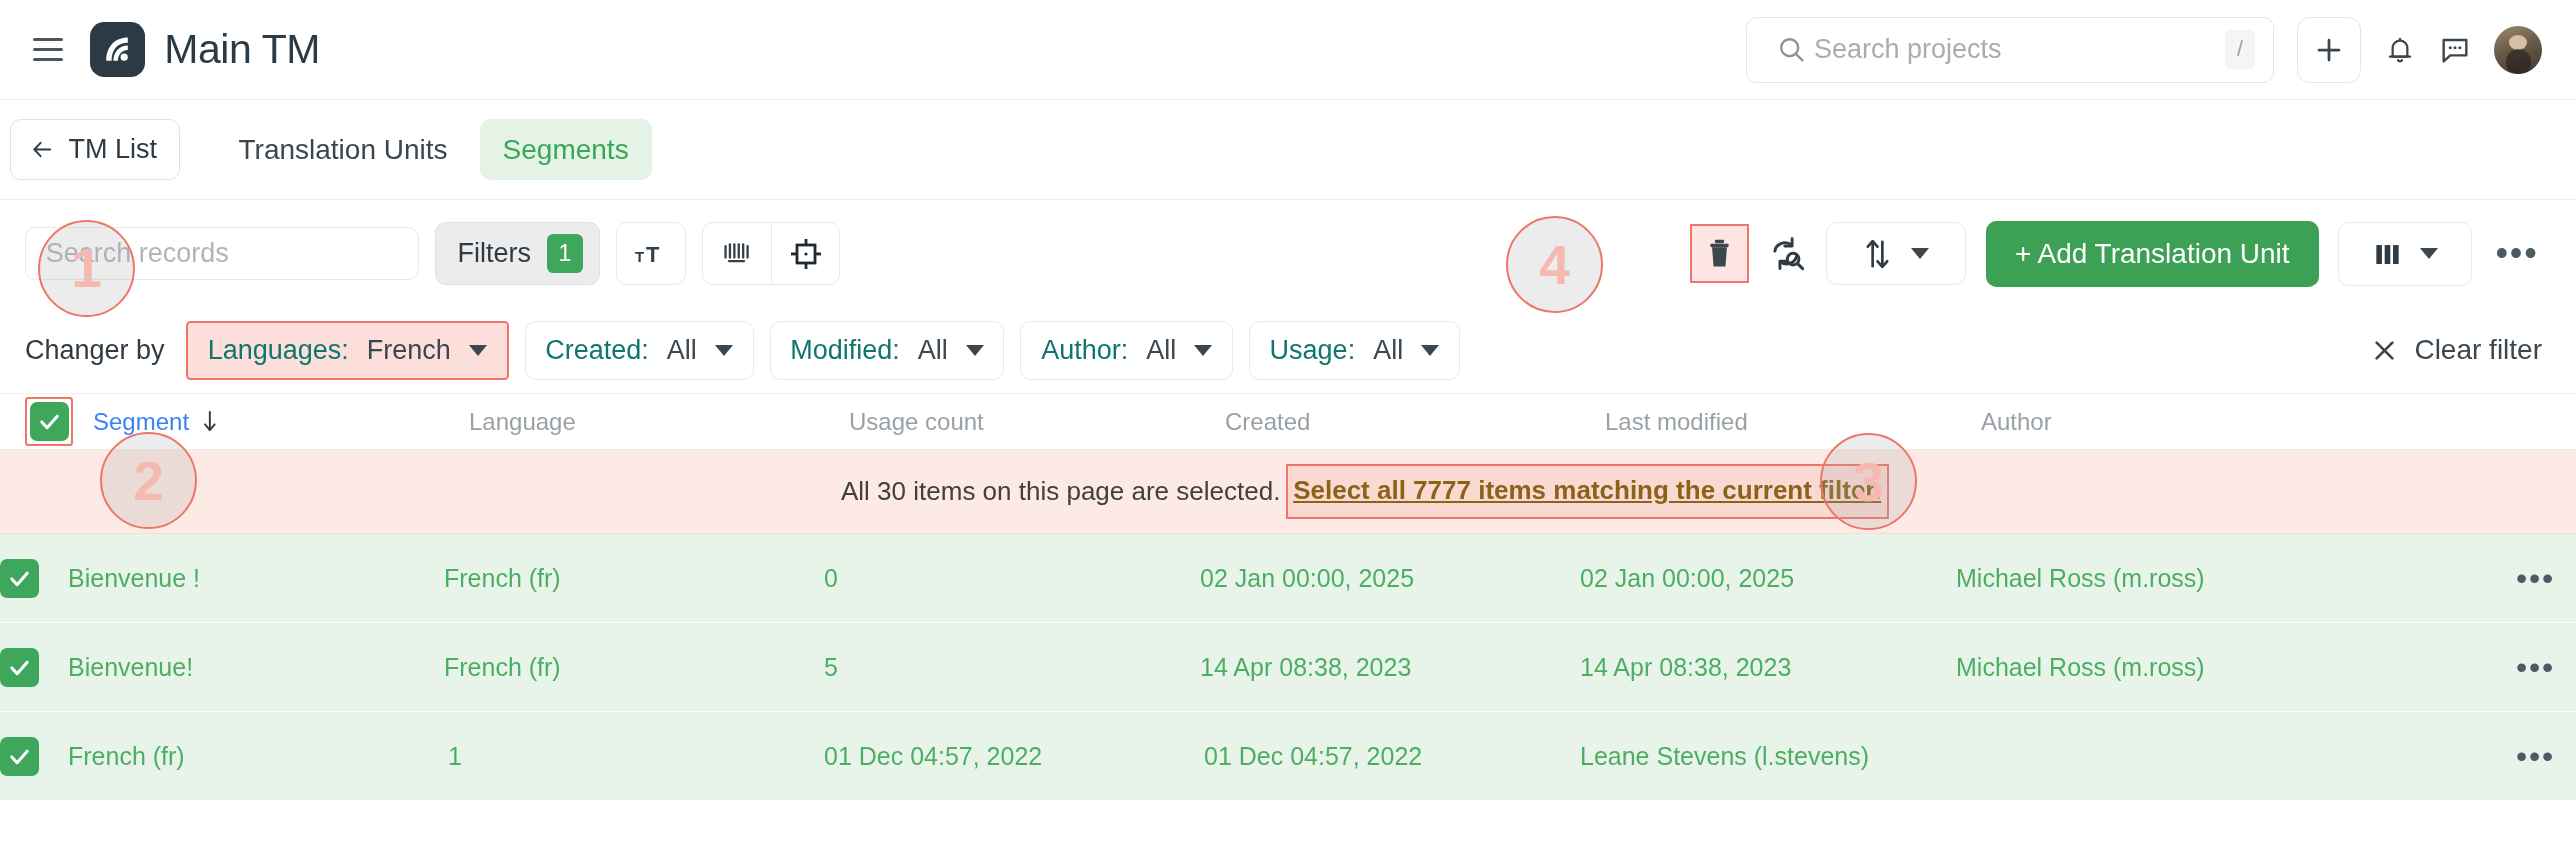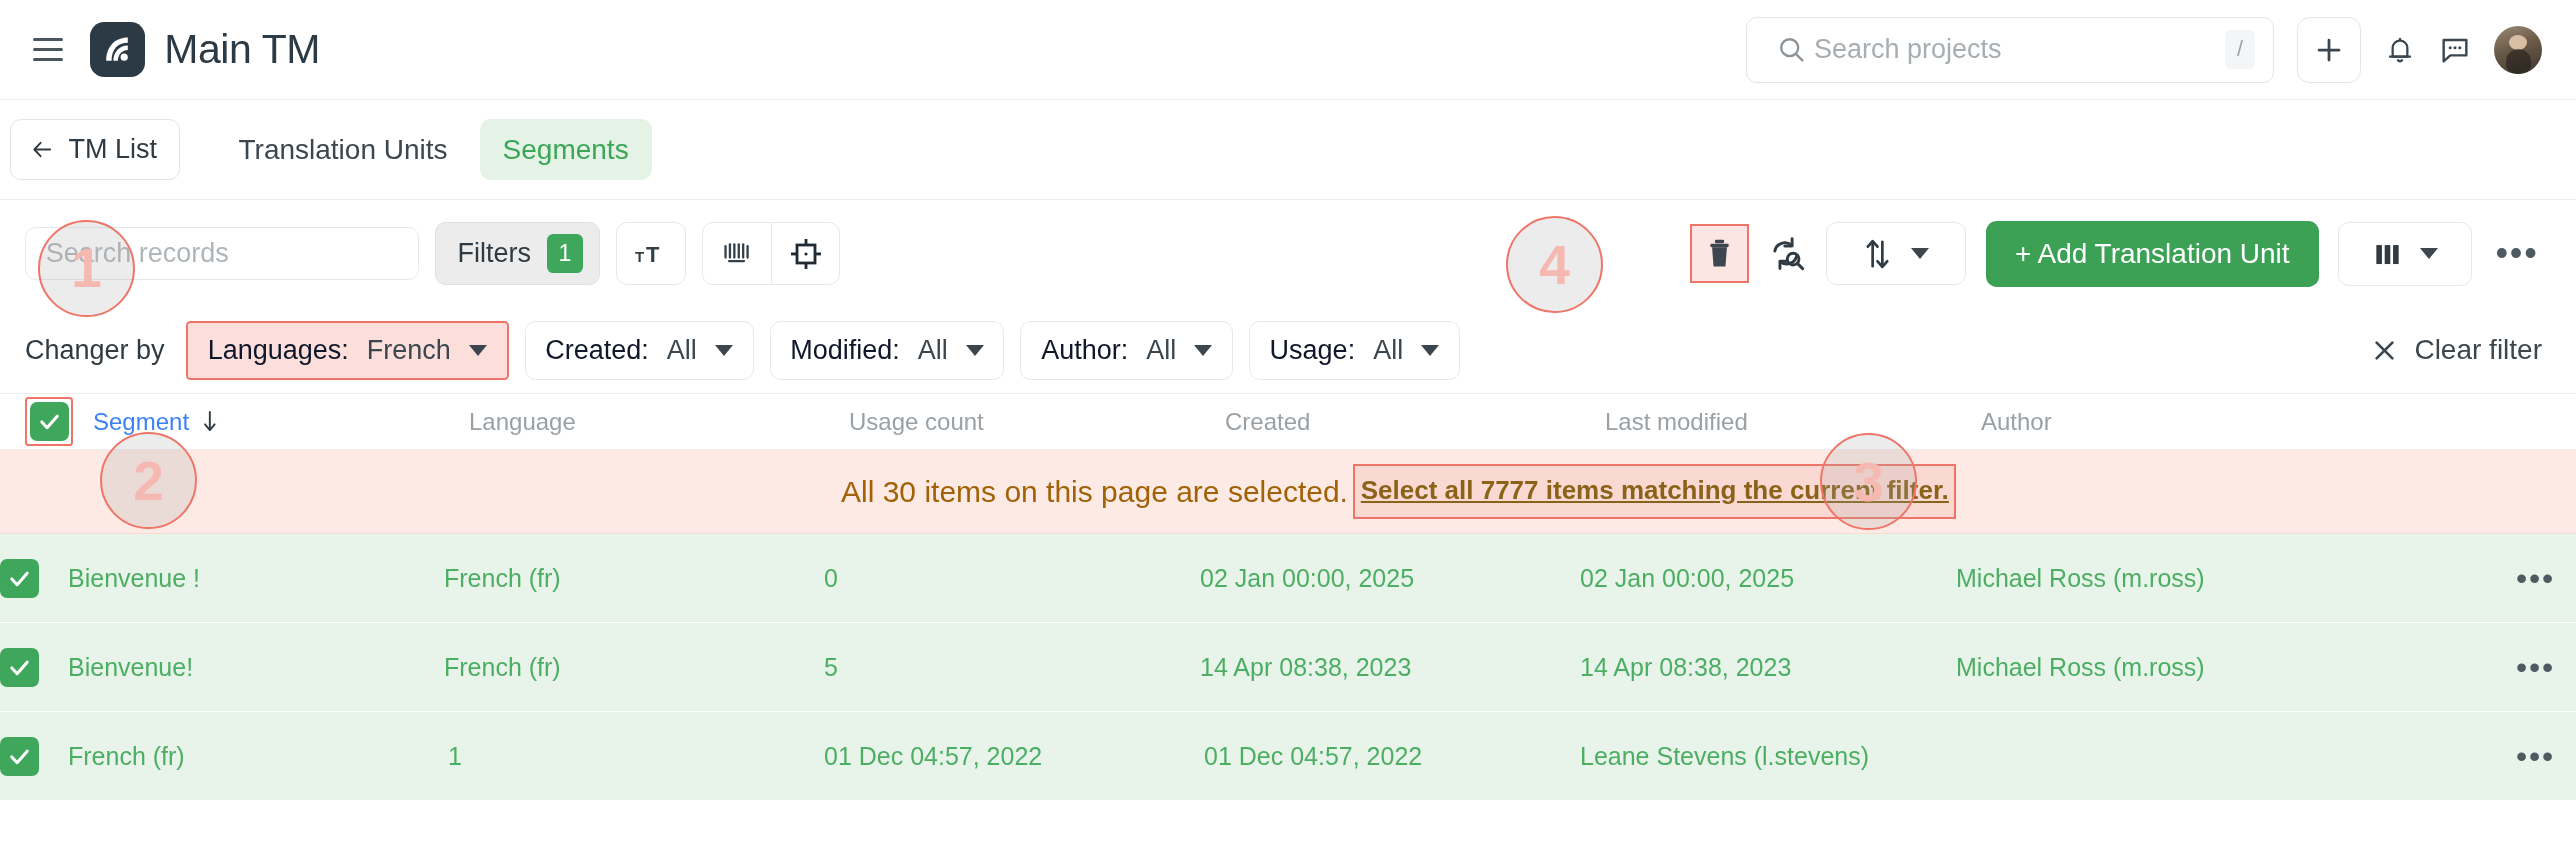--- a/index.html
+++ b/index.html
@@ -257,21 +257,21 @@
   .chip {
     height: 59px;
     border: 1.8px solid #e6e8e9;
     border-radius: 10.7px;
     background: #fff;
     display: flex; align-items: center; gap: 18px;
     padding: 0 19.7px;
     font-size: 27px; color: #3b464e;
     cursor: pointer; white-space: nowrap;
   }
-  .chip .chip-label { color: #0f172a; }
+  .chip .chip-label { color: #0f766e; }
   .chip.highlight {
     background: #fcdedb;
     border: 2.7px solid #ef7568;
     border-radius: 4.5px;
   }
   .clear-filter {
     margin-left: auto;
     display: flex; align-items: center; gap: 16px;
     font-size: 28px; color: #3b464e; cursor: pointer;
     white-space: nowrap;
@@ -315,21 +315,21 @@
     background: #fdeae4;
     height: 84px;
     display: flex; align-items: center;
     position: relative;
     border-bottom: 0.9px solid #f6ddd4;
   }
   .sb-inner {
     display: flex; align-items: center;
     position: absolute; left: 841px; top: 0; height: 100%;
   }
-  .sb-text { font-size: 30px; color: #a16207; }
+  .sb-text { font-size: 26px; color: #404040; }
   .sb-link-box {
     border: 2.7px solid #ef7568;
     background: #fbd9d3;
     padding: 9px 5.4px 10.7px 5.4px;
     margin-left: 5.4px;
   }
   .sb-link {
     font-size: 26px; font-weight: bold;
     color: #8a6218; text-decoration: underline;
     cursor: pointer; white-space: nowrap;

